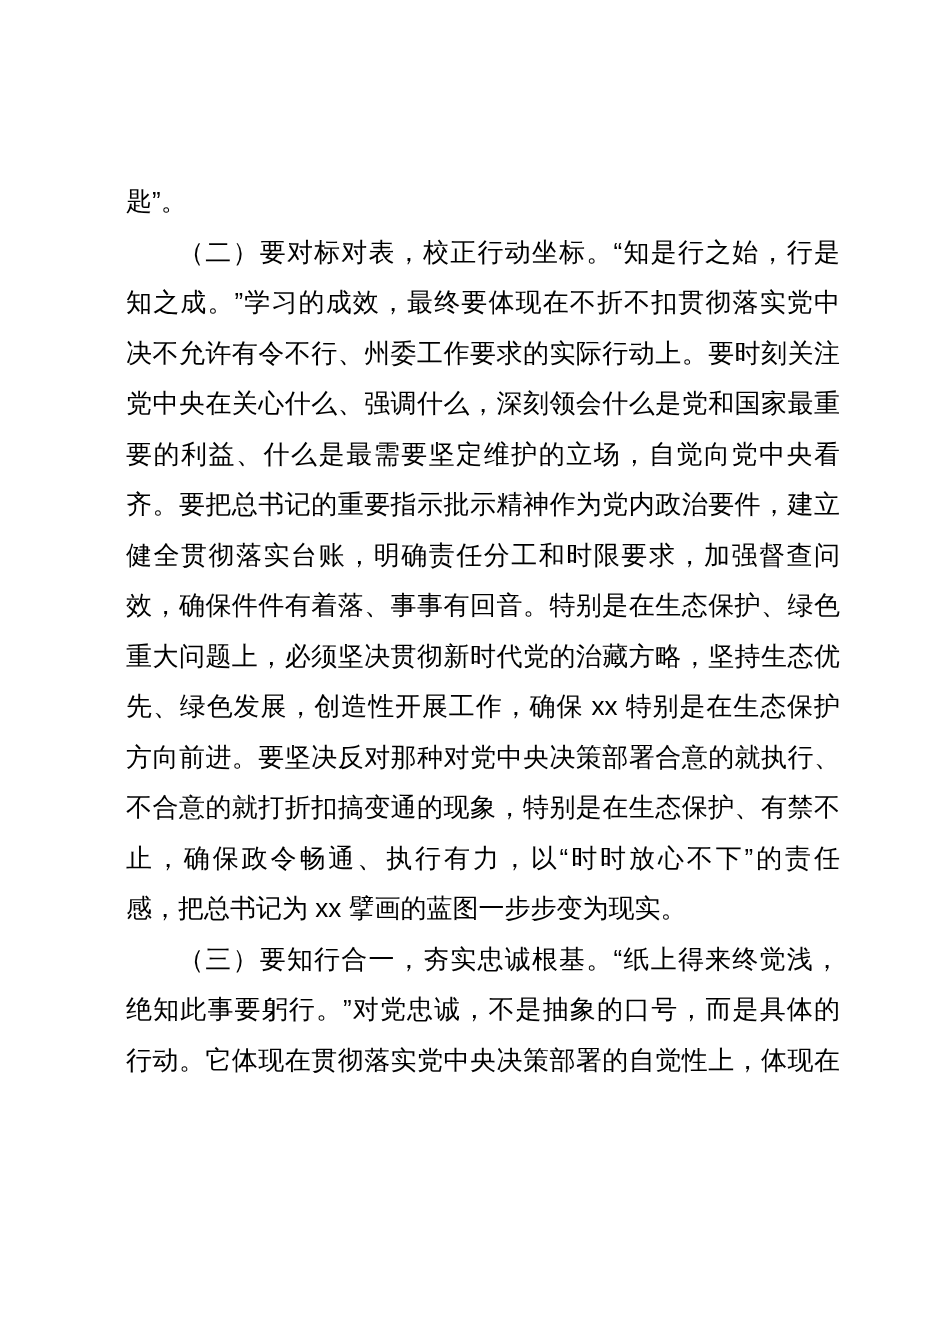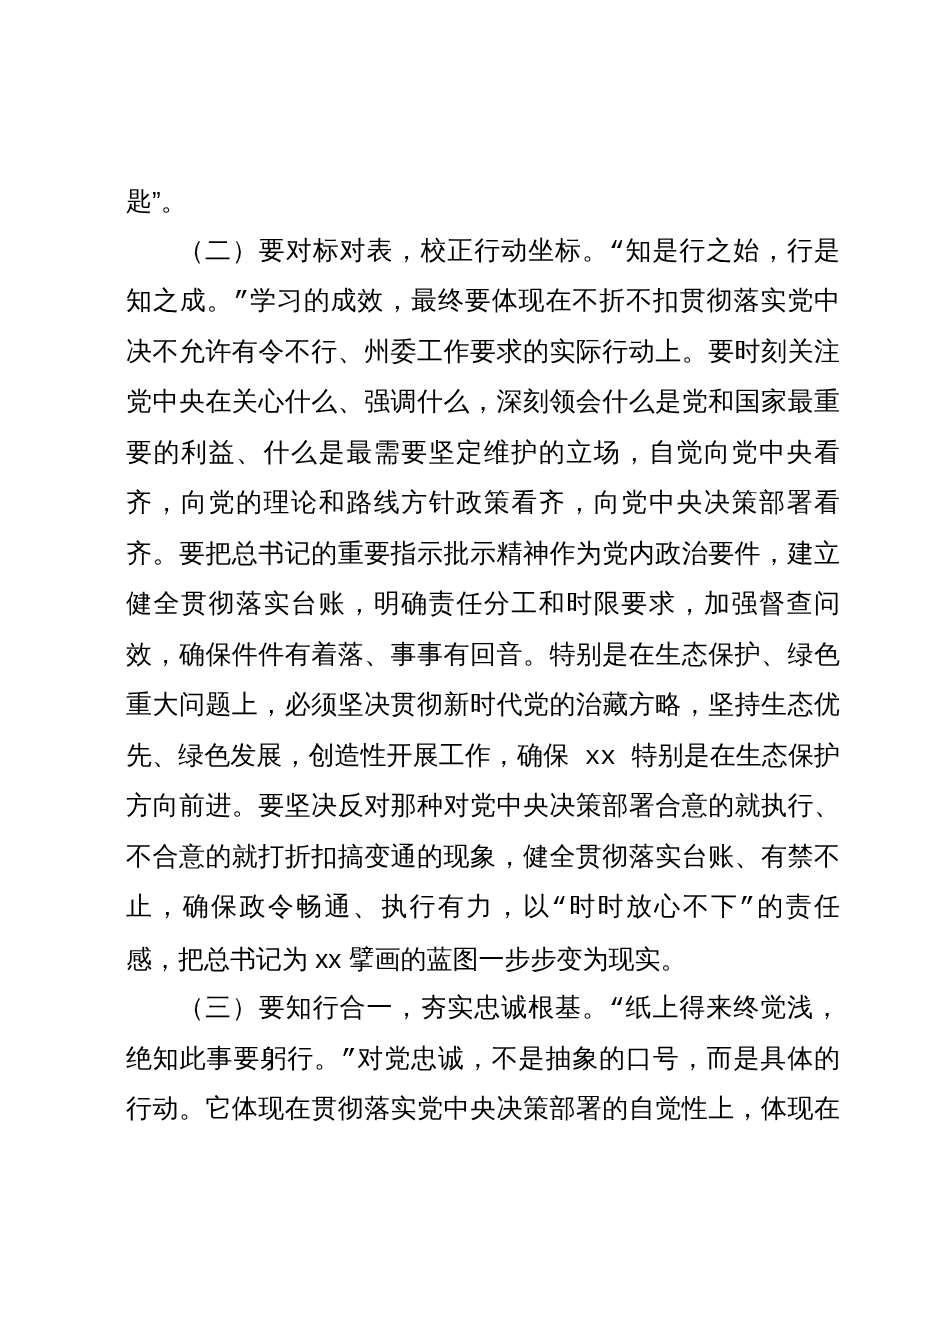--- a/index.html
+++ b/index.html
@@ -31,44 +31,42 @@
     letter-spacing: 0;
   }
   .line {
     text-align: justify;
     text-align-last: left;
     text-justify: inter-character;
     white-space: nowrap;
   }
   .line.fill {
     text-align-last: justify;
-    font-family: Liberation Mono, monospace;
   }
   .line.indent {
     text-indent: 52px;
   }
 </style>
 </head>
 <body>
 
 <div class="page">
   <div class="doc">
     <div class="line end">匙”。</div>
     <div class="line fill indent">（二）要对标对表，校正行动坐标。“知是行之始，行是</div>
     <div class="line fill">知之成。”学习的成效，最终要体现在不折不扣贯彻落实党中</div>
     <div class="line fill">决不允许有令不行、州委工作要求的实际行动上。要时刻关注</div>
     <div class="line fill">党中央在关心什么、强调什么，深刻领会什么是党和国家最重</div>
     <div class="line fill">要的利益、什么是最需要坚定维护的立场，自觉向党中央看</div>
-    <div class="line fill">齐，向党的理论和路线方针政策看齐，向党中央决策部署看</div>
     <div class="line fill">齐。要把总书记的重要指示批示精神作为党内政治要件，建立</div>
     <div class="line fill">健全贯彻落实台账，明确责任分工和时限要求，加强督查问</div>
     <div class="line fill">效，确保件件有着落、事事有回音。特别是在生态保护、绿色</div>
     <div class="line fill">重大问题上，必须坚决贯彻新时代党的治藏方略，坚持生态优</div>
     <div class="line fill">先、绿色发展，创造性开展工作，确保 xx 特别是在生态保护</div>
     <div class="line fill">方向前进。要坚决反对那种对党中央决策部署合意的就执行、</div>
-    <div class="line fill">不合意的就打折扣搞变通的现象，健全贯彻落实台账、有禁不</div>
+    <div class="line fill">不合意的就打折扣搞变通的现象，特别是在生态保护、有禁不</div>
     <div class="line fill">止，确保政令畅通、执行有力，以“时时放心不下”的责任</div>
     <div class="line end">感，把总书记为 xx 擘画的蓝图一步步变为现实。</div>
     <div class="line fill indent">（三）要知行合一，夯实忠诚根基。“纸上得来终觉浅，</div>
     <div class="line fill">绝知此事要躬行。”对党忠诚，不是抽象的口号，而是具体的</div>
     <div class="line fill">行动。它体现在贯彻落实党中央决策部署的自觉性上，体现在</div>
   </div>
 </div>
 
 </body></html>

